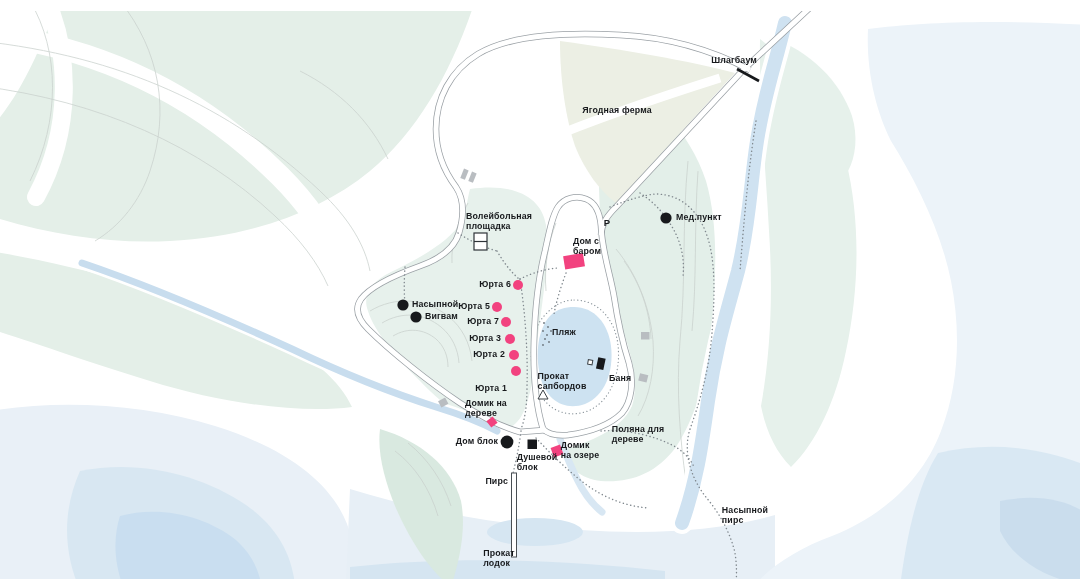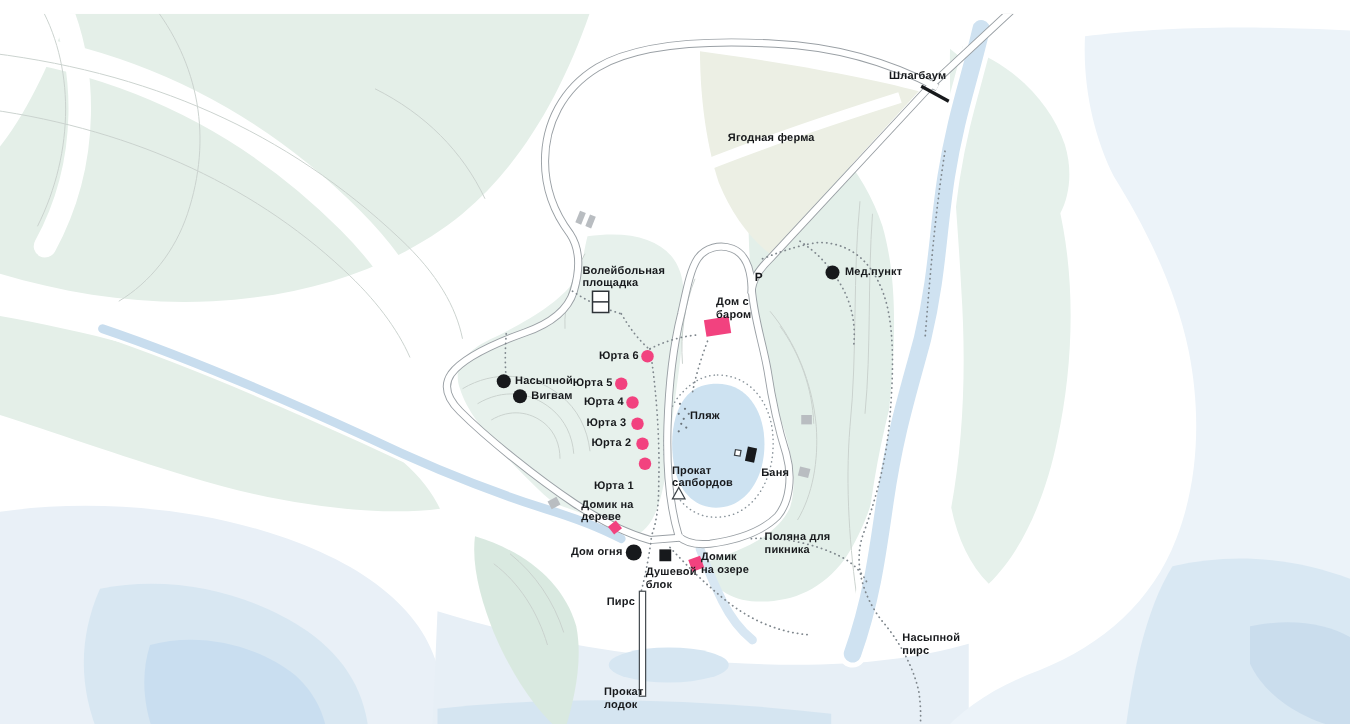--- a/index.html
+++ b/index.html
@@ -177,37 +177,37 @@
   <div class="lbl r" style="left:757px;top:50px">Шлагбаум</div>
   <div class="lbl c" style="left:617px;top:100px">Ягодная ферма</div>
   <div class="lbl l" style="left:676px;top:207px">Мед.пункт</div>
   <div class="lbl c big" style="left:607px;top:212px">Р</div>
   <div class="lbl c" style="left:499px;top:211px">Волейбольная
 площадка</div>
   <div class="lbl c" style="left:587px;top:236px">Дом с
 баром</div>
   <div class="lbl r" style="left:511px;top:274px">Юрта 6</div>
   <div class="lbl r" style="left:490px;top:296px">Юрта 5</div>
-  <div class="lbl r" style="left:499px;top:311px">Юрта 4</div>
+  <div class="lbl r" style="left:499px;top:311px">Юрта 7</div>
   <div class="lbl r" style="left:501px;top:328px">Юрта 3</div>
   <div class="lbl r" style="left:505px;top:344px">Юрта 2</div>
   <div class="lbl r" style="left:507px;top:378px">Юрта 1</div>
   <div class="lbl l" style="left:412px;top:294px">Насыпной</div>
   <div class="lbl l" style="left:425px;top:306px">Вигвам</div>
   <div class="lbl l" style="left:552px;top:322px">Пляж</div>
   <div class="lbl l" style="left:609px;top:368px">Баня</div>
   <div class="lbl c" style="left:562px;top:371px">Прокат
 сапбордов</div>
   <div class="lbl c" style="left:486px;top:398px">Домик на
 дереве</div>
-  <div class="lbl r" style="left:498px;top:431px">Дом огня</div>
+  <div class="lbl r" style="left:498px;top:431px">Дом блок</div>
   <div class="lbl c" style="left:537px;top:452px">Душевой
 блок</div>
   <div class="lbl c" style="left:580px;top:440px">Домик
 на озере</div>
   <div class="lbl r" style="left:508px;top:471px">Пирс</div>
   <div class="lbl c" style="left:499px;top:548px">Прокат
 лодок</div>
   <div class="lbl c" style="left:638px;top:424px">Поляна для
-пикника</div>
+дереве</div>
   <div class="lbl c" style="left:745px;top:505px">Насыпной
 пирс</div>
 </div>
 
 </body></html>

